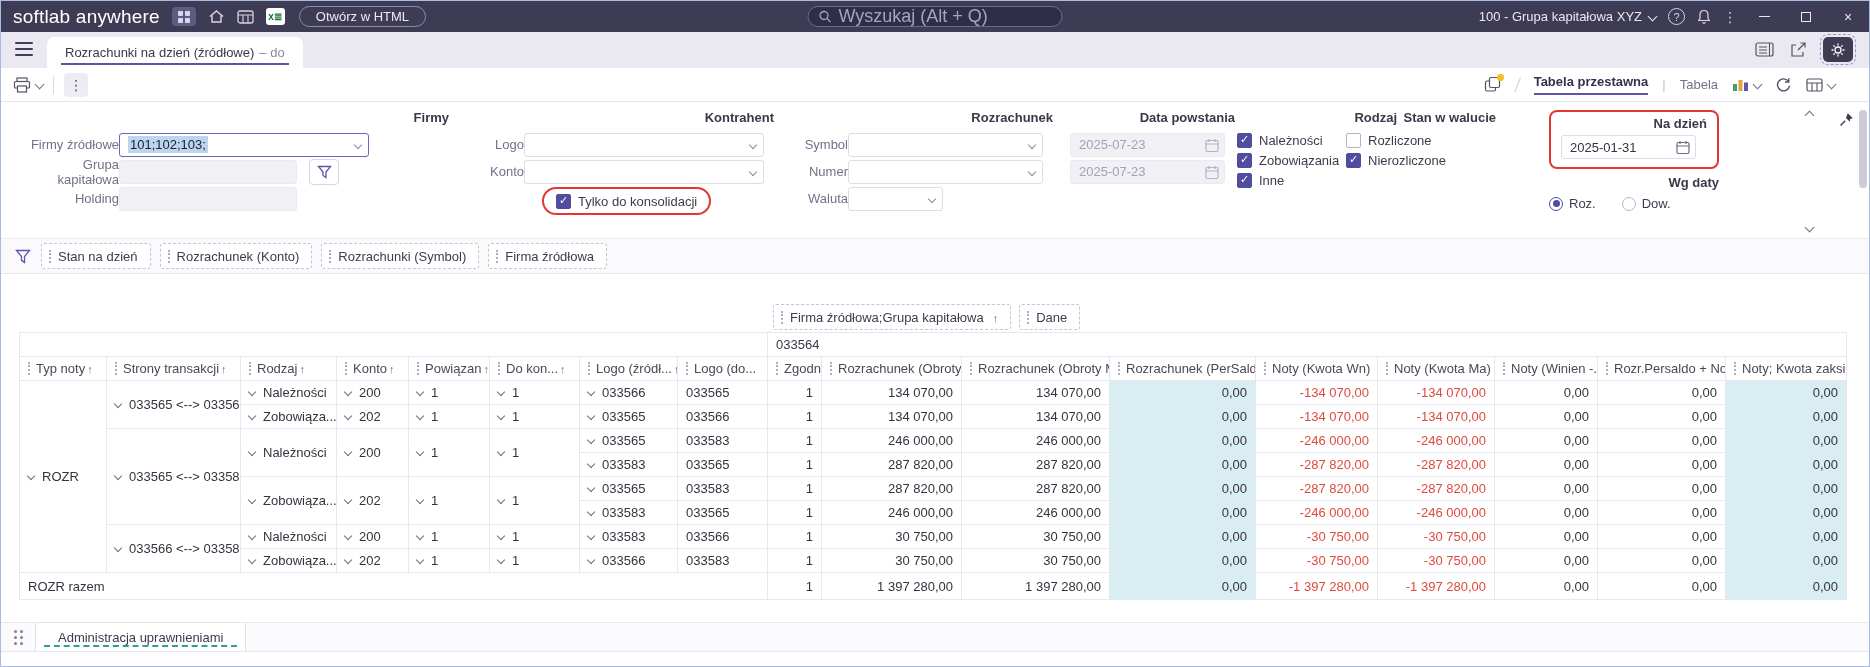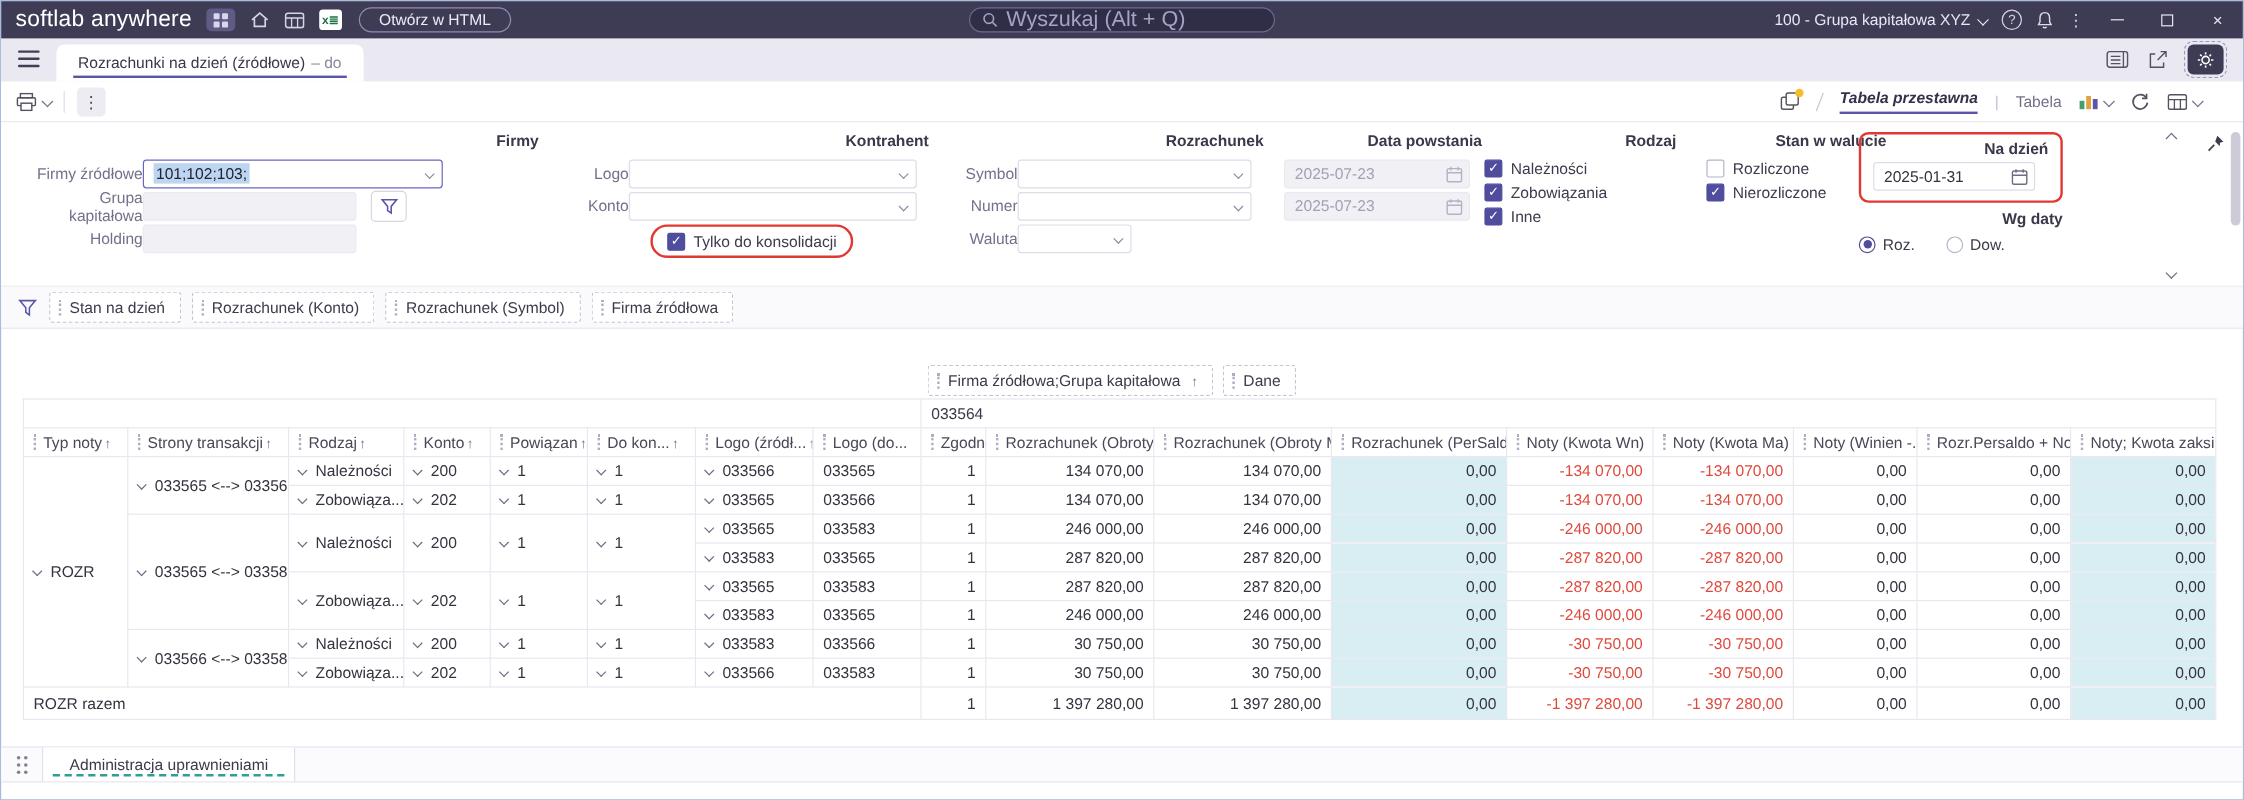--- a/index.html
+++ b/index.html
@@ -36,21 +36,21 @@
   .tr-right { margin-left:auto; display:flex; align-items:center; gap:16px; padding:0 16px 6px 0; }
   .gearbox { width:30px; height:25px; background:#3e3b55; border-radius:5px; display:flex; align-items:center; justify-content:center; outline:1px dashed #9a97c0; outline-offset:2px; }
 
   
   .toolbar { height:34px; background:#fff; border-bottom:1px solid #e5e3ec; display:flex; align-items:center; padding:0 12px; }
   .tool-grp { display:flex; align-items:center; gap:5px; }
   .vline { width:1px; height:18px; background:#dcdae6; margin:0 10px; }
   .kebab-btn { width:24px; height:24px; background:#edecf3; border-radius:4px; display:flex; align-items:center; justify-content:center; color:#4d4b5e; font-size:14px; }
   .tbar-right { margin-left:auto; display:flex; align-items:center; gap:14px; padding-right:22px; }
   .slash { width:1px; height:16px; background:#c9c7d6; transform:rotate(22deg); margin:0 2px; }
-  .view-pivot { color:#34324a; font-weight:bold; font-size:13px; padding-bottom:4px; border-bottom:2px solid #5a55a8;font-style:italic; }
+  .view-pivot { color:#34324a; font-weight:bold; font-size:13px; padding-bottom:4px; border-bottom:2px solid #5a55a8; }
   .view-sep { color:#c2c0d0; }
   .view-table { color:#73718a; font-size:13px; }
   .dot-yellow { position:absolute; top:-2px; right:-3px; width:7px; height:7px; background:#f2bf2a; border-radius:50%; }
   .rel { position:relative; }
   .caret-mut { color:#73718a; }
 
   
   .filterpanel { position:relative; height:137px; background:#fff; border-bottom:1px solid #edebf3; }
   .fcol { position:absolute; top:8px;text-align:right; }
   .ftitle { font-weight:bold; font-size:13px; color:#3a384a; height:21px; }
@@ -373,21 +373,21 @@
             <span class="cbox on"></span>
             <span class="clabel">Zobowiązania</span>
           </label>
           <label class="check-row">
             <span class="cbox on"></span>
             <span class="clabel">Inne</span>
           </label>
         </div>
     </div>
 
-    <div class="fcol" style="left:1421px; width:150px;">
+    <div class="fcol" style="left:1345px; width:150px;">
       <div class="ftitle">Stan w walucie</div>
       <div>
           <label class="check-row">
             <span class="cbox"></span>
             <span class="clabel">Rozliczone</span>
           </label>
           <label class="check-row">
             <span class="cbox on"></span>
             <span class="clabel">Nierozliczone</span>
           </label>
@@ -444,21 +444,21 @@
         <div class="chip">
           <span class="grip"></span>
           <span>Stan na dzień</span>
         </div>
         <div class="chip">
           <span class="grip"></span>
           <span>Rozrachunek (Konto)</span>
         </div>
         <div class="chip">
           <span class="grip"></span>
-          <span>Rozrachunek (Symbol)</span>
+          <span>Rozrachunki (Symbol)</span>
         </div>
         <div class="chip">
           <span class="grip"></span>
           <span>Firma źródłowa</span>
         </div>
       </div>
   </div>
 
   <div class="pivot-zone">
     <div class="col-chips">

